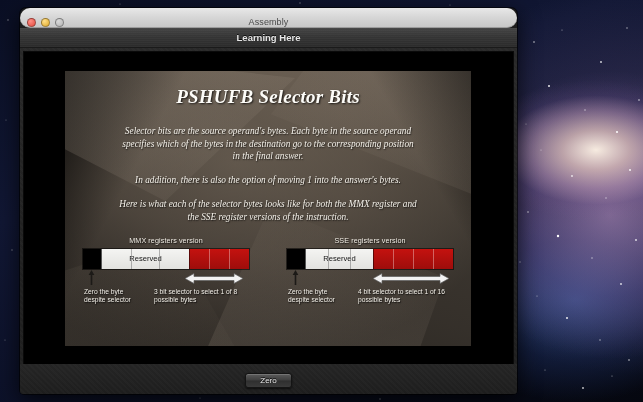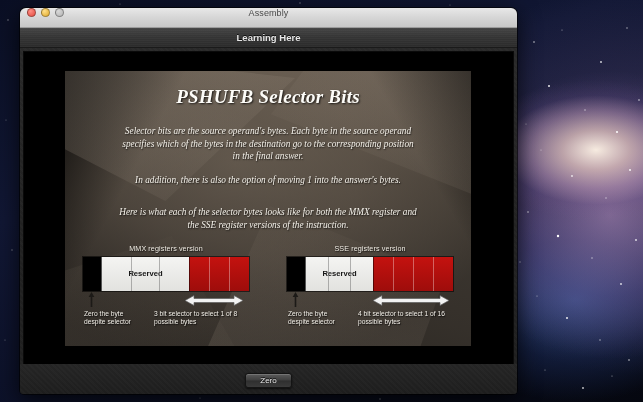--- a/index.html
+++ b/index.html
@@ -43,21 +43,22 @@
     background: #1d1d1d;
   }
 
   
   #titlebar {
     position: relative;
     height: 19px;
     background: linear-gradient(to bottom, #e8e8e8 0%, #d6d6d6 50%, #c8c8c8 100%);
     border-bottom: 1px solid #9c9c9c;
     display: flex;
-    align-items: flex-start;
+    align-items: flex-end;
+    border-radius: 10px;
   }
   #traffic {
     display: flex;
     gap: 5px;
     margin-left: 7px;
   }
   .light {
     width: 9px; height: 9px;
     border-radius: 50%;
     border: 1px solid rgba(0,0,0,0.35);
@@ -183,45 +184,44 @@
     font-style: italic;
     font-size: 9.3px;
     line-height: 12.6px;
     color: #f4f1ea;
     text-align: center;
     text-shadow: 0.7px 0.7px 1.4px rgba(0,0,0,0.7);
     margin: 0 auto;
   }
   #para1 { margin-top: 17px; width: 300px; }
   #para2 { margin-top: 11px; width: 330px; }
-  #para3 { margin-top: 20px; width: 308px; }
+  #para3 { margin-top: 12px; width: 308px; }
 
   
   #diagram {
     position: relative;
     margin-top: 12px;
     display: flex;
     justify-content: center;
     gap: 36px;
   }
   .reg-group { position: relative; width: 168px; }
   .reg-label {
     text-align: center;
     font-size: 7.2px;
     color: #f0ece4;
     text-shadow: 0.6px 0.6px 1.2px rgba(0,0,0,0.8);
     margin-bottom: 3px;
     letter-spacing: 0.1px;
   }
   .reg-bar {
     display: flex;
-    height: 36px;
+    height: 22px;
     border: 1px solid rgba(0,0,0,0.55);
     box-sizing: border-box;
-    font-weight: bold;
   }
   .cell-zero {
     width: 18px;
     background: #000;
     border-right: 1px solid #555;
   }
   .cell-reserved {
     flex: 1;
     background: linear-gradient(to bottom, #f4f4f2, #e2e2df);
     display: flex;

